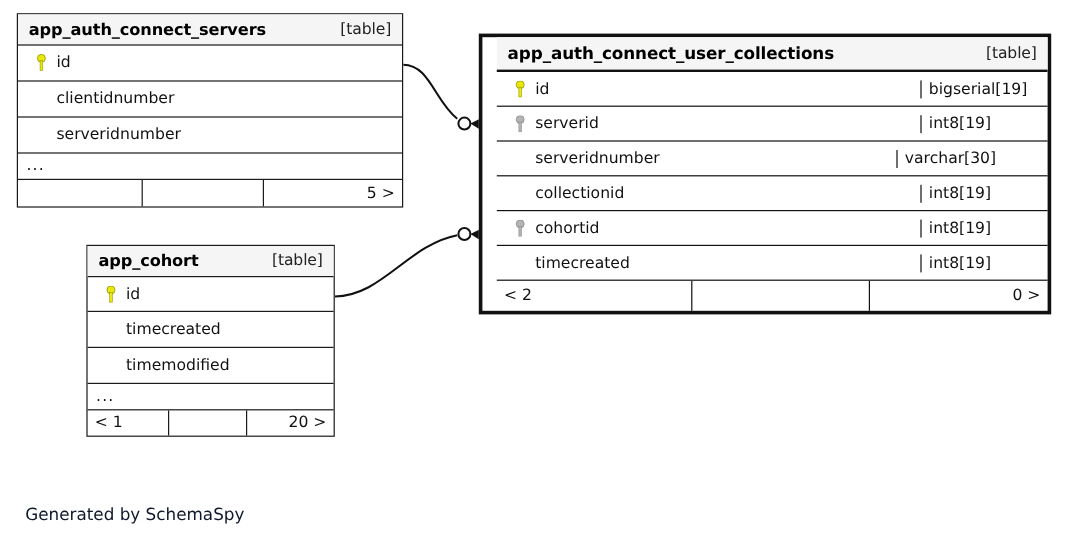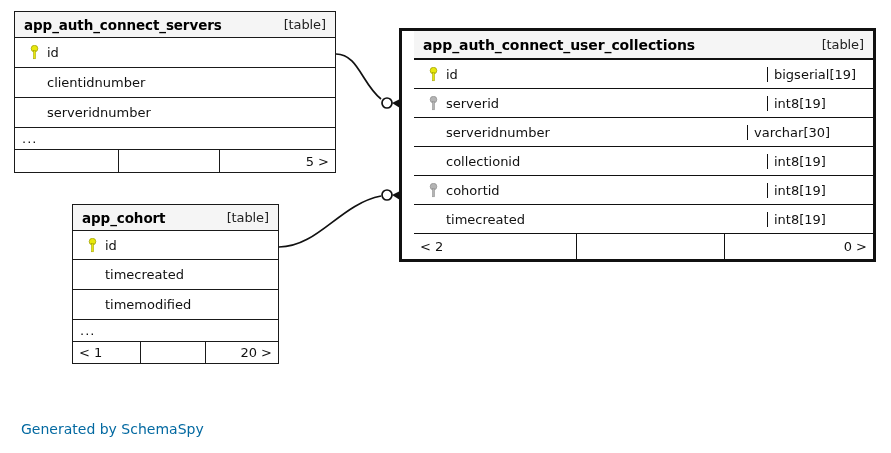--- a/index.html
+++ b/index.html
@@ -150,21 +150,21 @@
     border-left: 1.6px solid #111111;
   }
   .footer-cell.left { justify-content: flex-start; }
   .footer-cell.right { justify-content: flex-end; }
 
   .footer-note {
     position: absolute;
     left: 21px;
     top: 421px;
     font-size: 14px;
-    color: #0369a1;
+    color: #0f172a;
     z-index: 2;
   }
 
   svg.key-icon { display: block; }
 </style>
 </head>
 <body>
 
 <div id="canvas">
 

